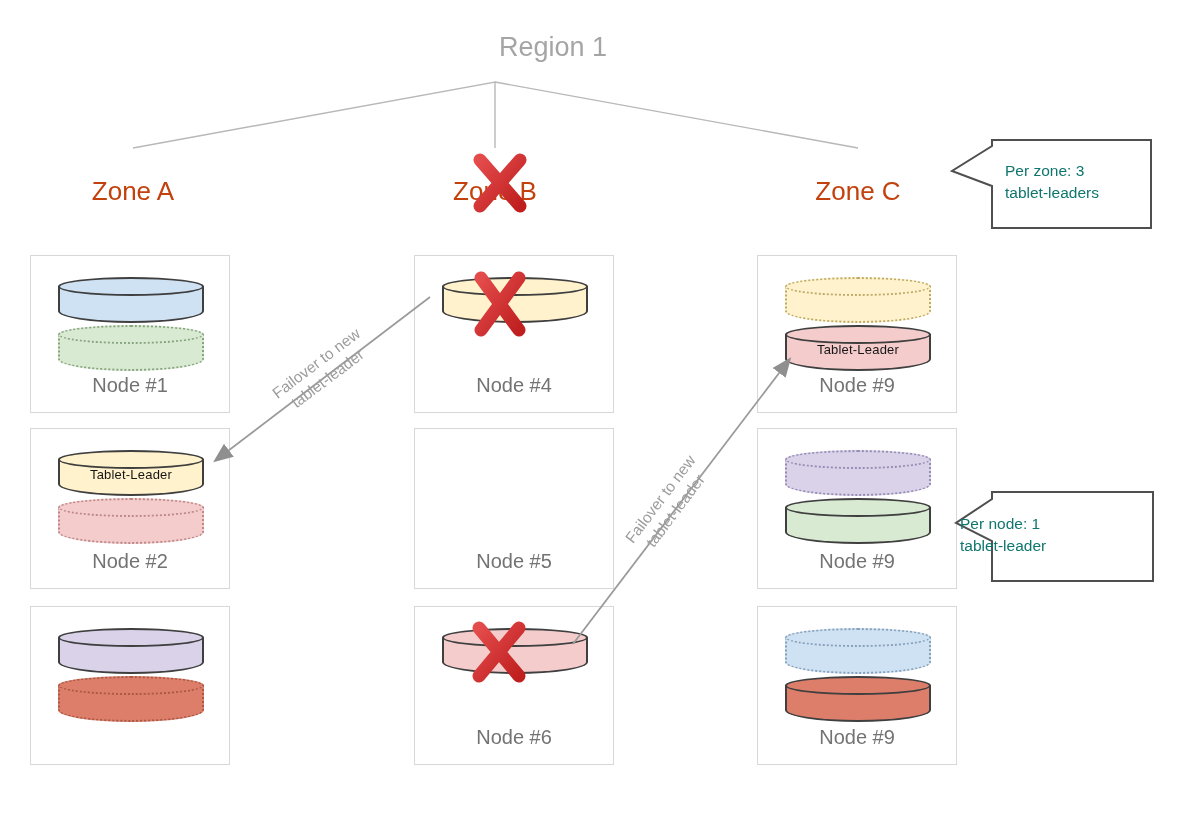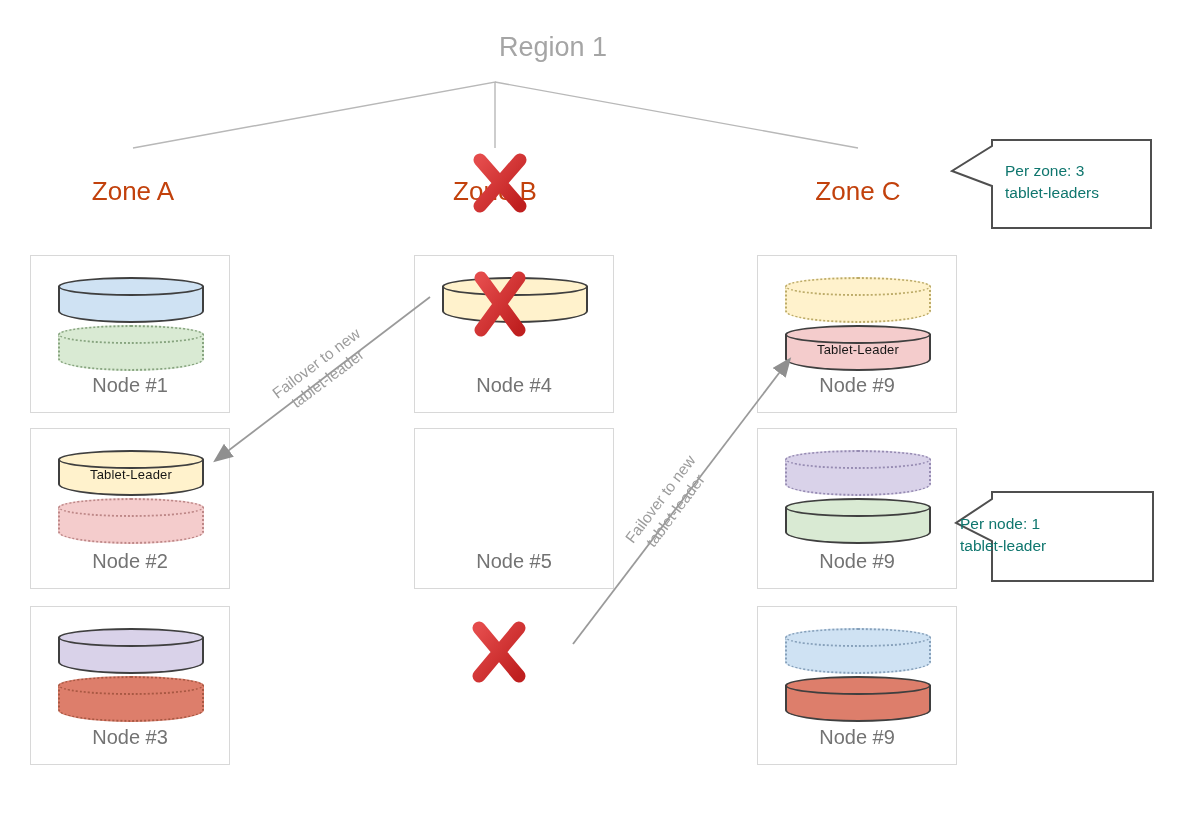--- a/index.html
+++ b/index.html
@@ -116,35 +116,41 @@
 
   <div class="node-box col-1 row-3">
     <div class="cyl pos-1 solid f-purple">
         <span class="cap"></span>
         <span class="bod"></span>
       </div>
     <div class="cyl pos-2 dotted f-berry d-berry">
         <span class="cap"></span>
         <span class="bod"></span>
       </div>
-    <div class="node-label">Node #3</div>
   </div>
 
   <div class="node-box col-2 row-1">
     <div class="cyl pos-1 solid f-yellow">
         <span class="cap"></span>
         <span class="bod"></span>
       </div>
     <div class="node-label">Node #4</div>
   </div>
 
   <div class="node-box col-2 row-2">
     <div class="node-label">Node #5</div>
   </div>
 
+  <div class="node-box col-2 row-3">
+    <div class="cyl pos-1 solid f-pink">
+        <span class="cap"></span>
+        <span class="bod"></span>
+      </div>
+    <div class="node-label">Node #6</div>
+  </div>
 
   <div class="node-box col-3 row-1">
     <div class="cyl pos-1 dotted f-yellow d-yellow">
         <span class="cap"></span>
         <span class="bod"></span>
       </div>
     <div class="cyl pos-2 solid f-pink">
         <span class="cap"></span>
         <span class="bod"></span>
         <span class="tl-text">Tablet-Leader</span>

